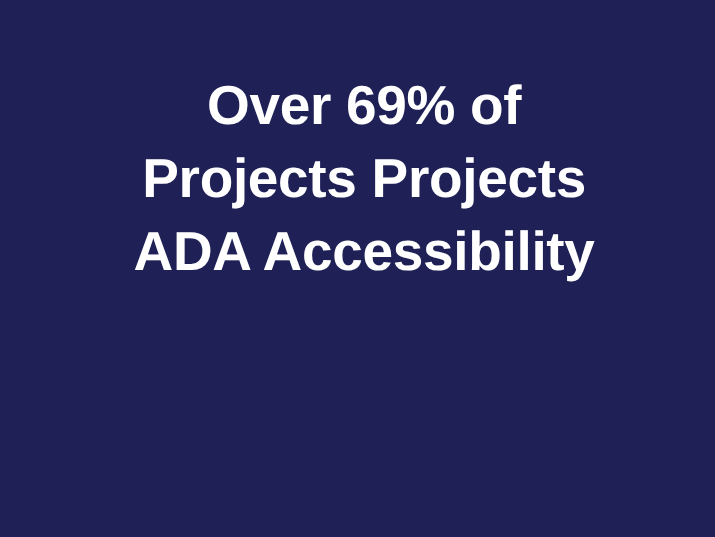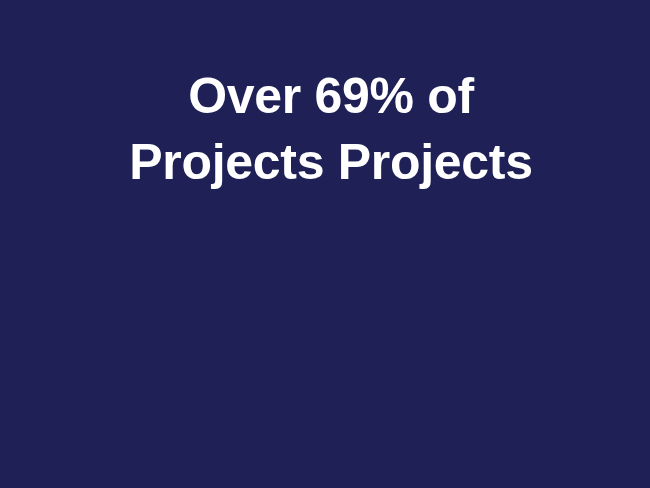--- a/index.html
+++ b/index.html
@@ -42,15 +42,16 @@
   }
 </style>
 </head>
 <body>
 
 <div id="slide">
 
   <div id="headline-block">
     <span class="headline-line">Over 69% of</span>
     <span class="headline-line">Projects Projects</span>
+    <span class="headline-line">ADA Accessibility</span>
   </div>
 
 </div>
 
 </body></html>

